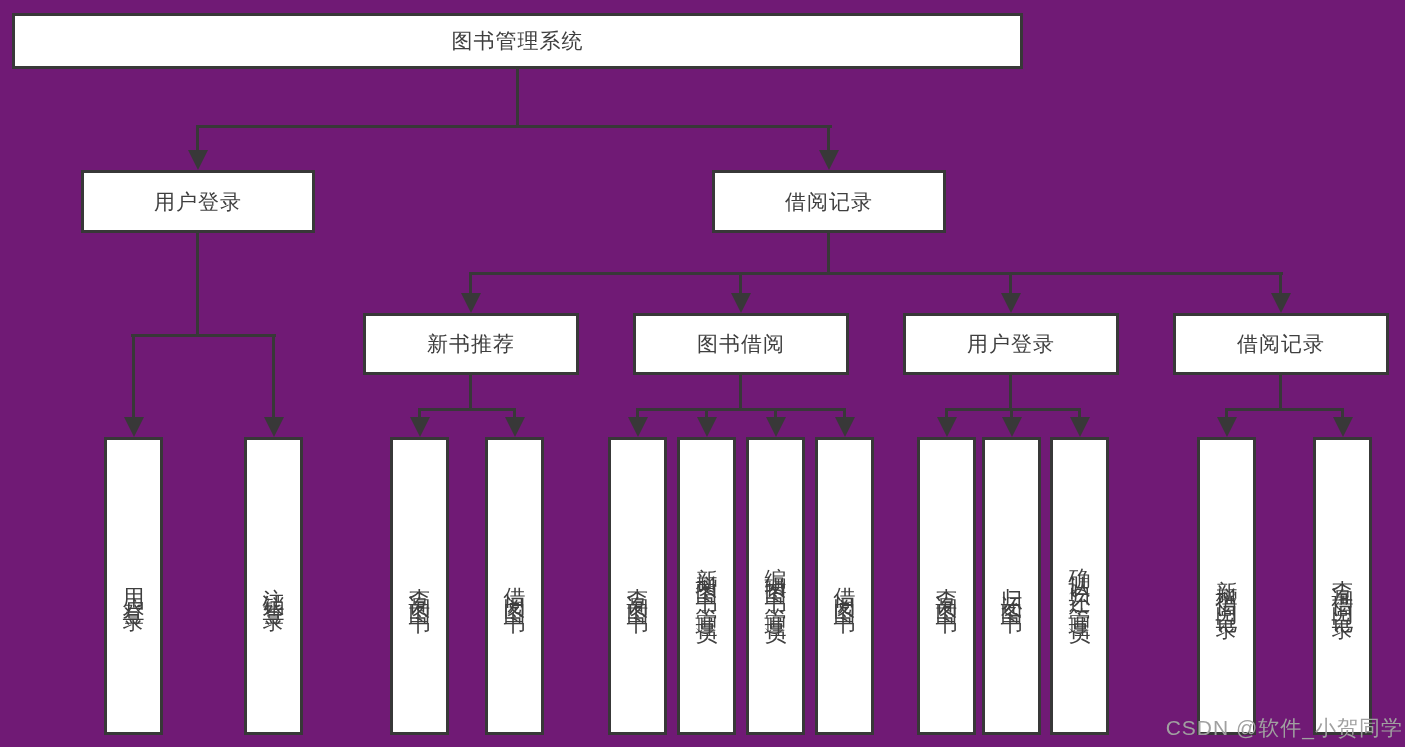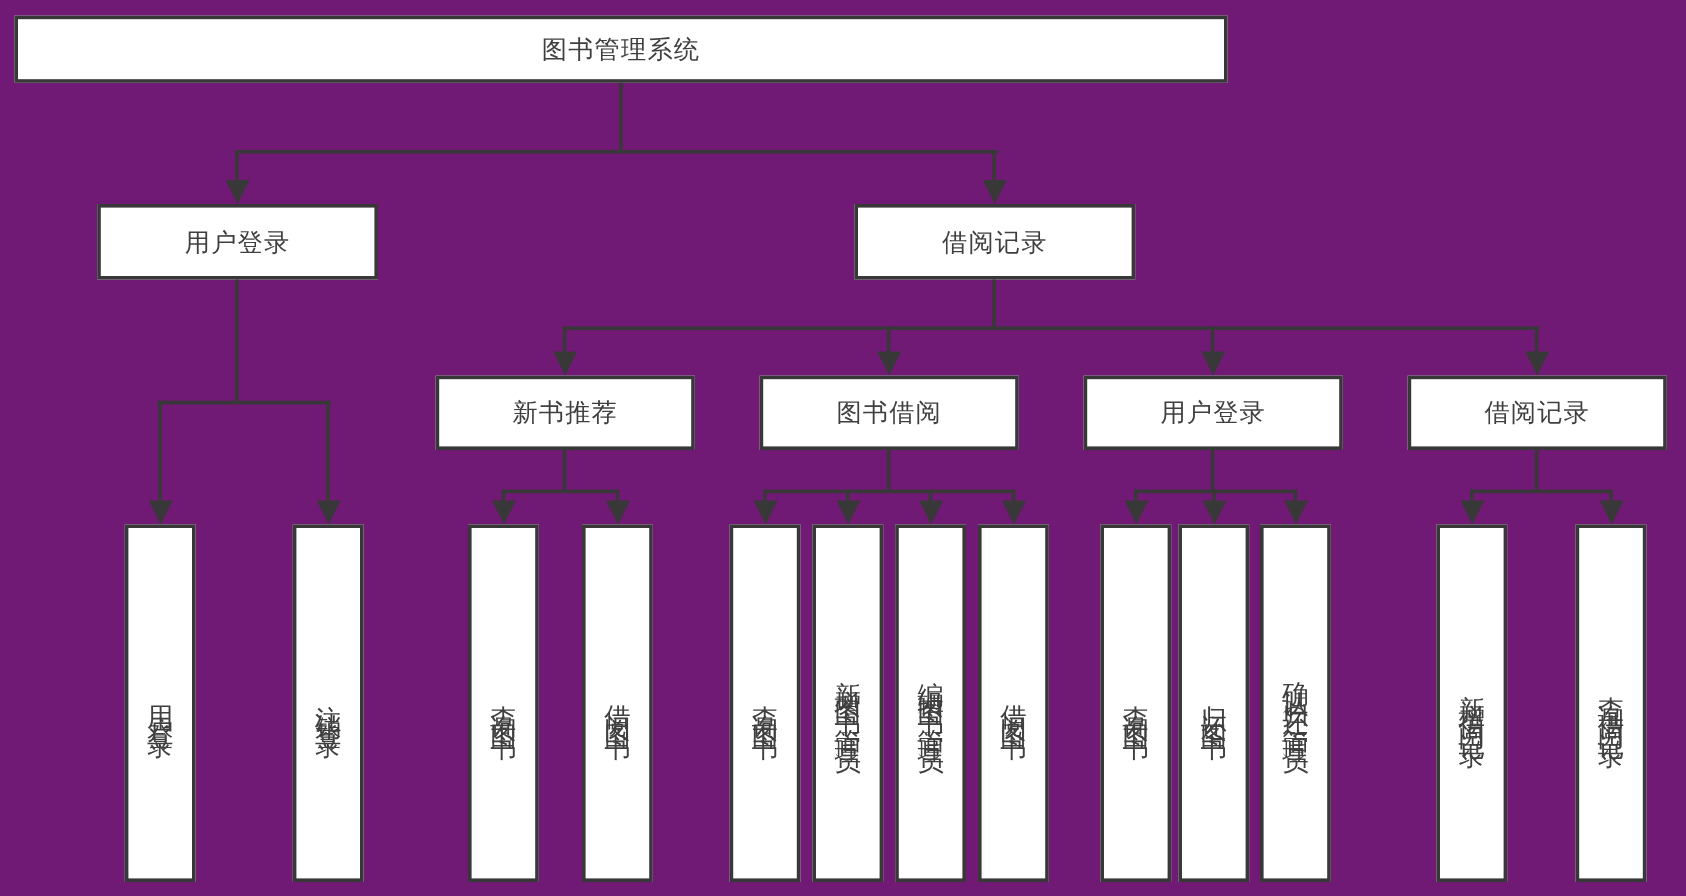--- a/index.html
+++ b/index.html
@@ -115,14 +115,15 @@
   <div class="box vbox" style="left:746px;top:437px;width:59px;height:298px">编辑图书（管理员）</div>
   <div class="box vbox" style="left:815px;top:437px;width:59px;height:298px">借阅图书</div>
 
   <div class="box vbox" style="left:917px;top:437px;width:59px;height:298px">查询图书</div>
   <div class="box vbox" style="left:982px;top:437px;width:59px;height:298px">归还图书</div>
   <div class="box vbox" style="left:1050px;top:437px;width:59px;height:298px">确认归还（管理员）</div>
 
   <div class="box vbox" style="left:1197px;top:437px;width:59px;height:298px">新增借阅记录</div>
   <div class="box vbox" style="left:1313px;top:437px;width:59px;height:298px">查询借阅记录</div>
 
+  <div class="watermark">CSDN @软件_小贺同学</div>
 
 </div>
 
 </body></html>

